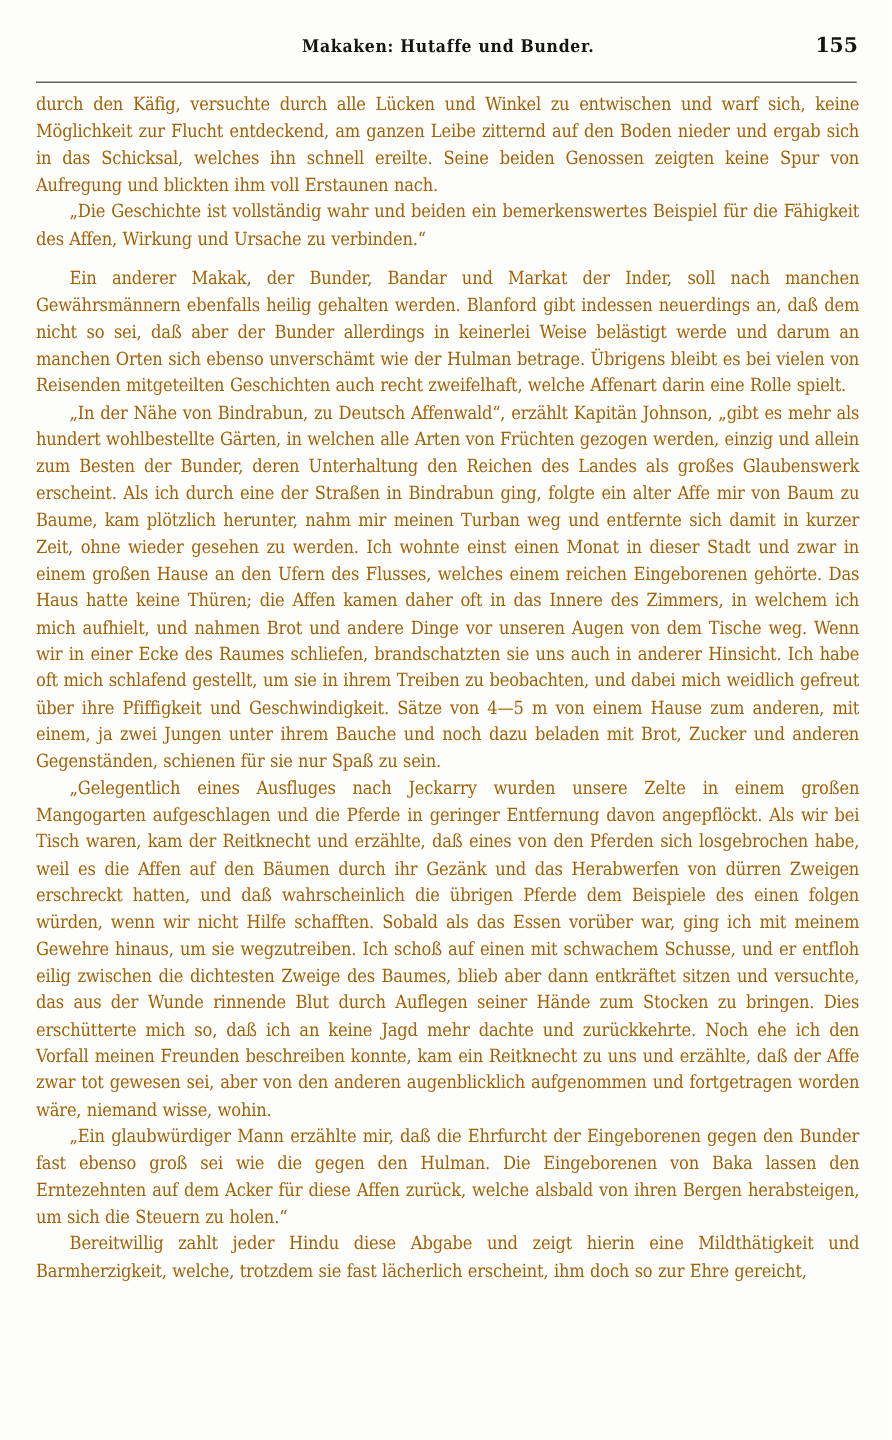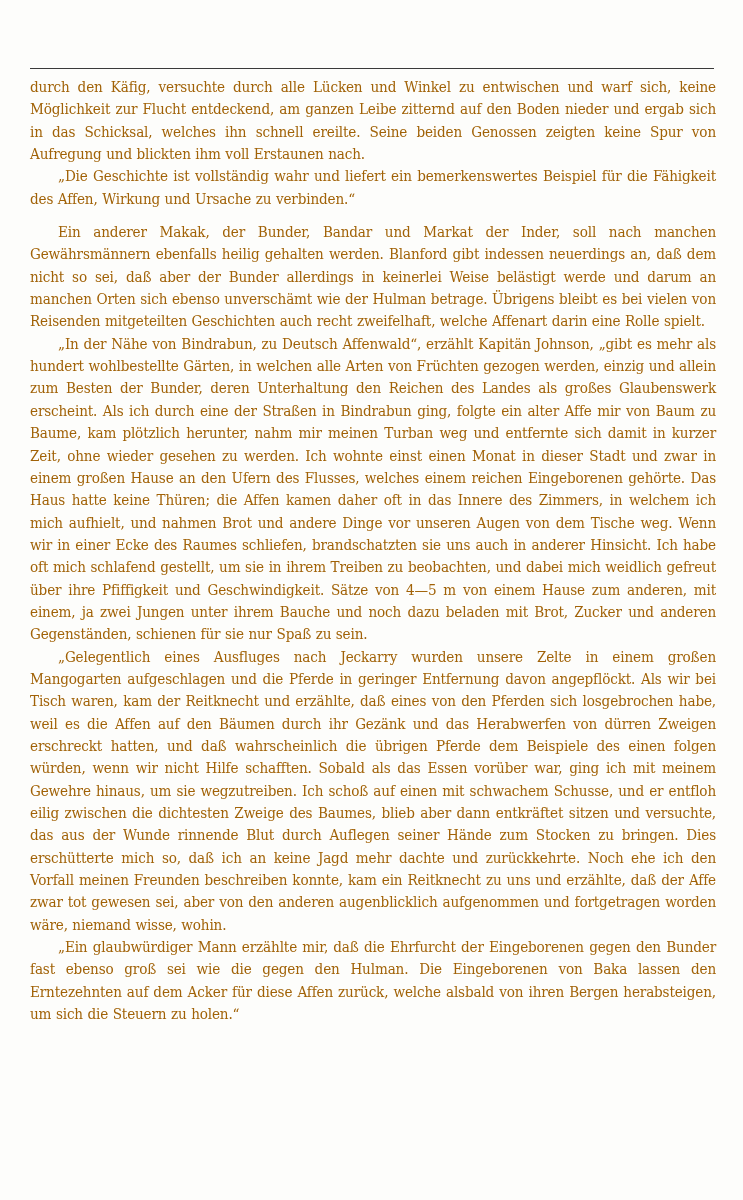--- a/index.html
+++ b/index.html
@@ -79,25 +79,30 @@
   
   .body-text, .running-head {
     font-stretch: semi-condensed;
   }
 </style>
 </head>
 <body>
 
 <div class="page">
 
+  <div class="header">
+    <div class="running-head">Makaken: Hutaffe und Bunder.</div>
+    <div class="folio">155</div>
+  </div>
 
   <div class="rule"></div>
 
   <div class="body-text">
     <p>durch den Käfig, versuchte durch alle Lücken und Winkel zu entwischen und warf sich, keine Möglichkeit zur Flucht entdeckend, am ganzen Leibe zitternd auf den Boden nieder und ergab sich in das Schicksal, welches ihn schnell ereilte. Seine beiden Genossen zeigten keine Spur von Aufregung und blickten ihm voll Erstaunen nach.</p>
-    <p class="indent">„Die Geschichte ist vollständig wahr und liefert ein bemerkenswertes Beispiel für die Fähigkeit des Affen, Wirkung und Ursache zu verbinden.“</p>
+    <p class="indent">„Die Geschichte ist vollständig wahr und beiden ein bemerkenswertes Beispiel für die Fähigkeit des Affen, Wirkung und Ursache zu verbinden.“</p>
     <p class="indent gap">Ein anderer Makak, der Bunder, Bandar und Markat der Inder, soll nach manchen Gewährsmännern ebenfalls heilig gehalten werden. Blanford gibt indessen neuerdings an, daß dem nicht so sei, daß aber der Bunder allerdings in keinerlei Weise belästigt werde und darum an manchen Orten sich ebenso unverschämt wie der Hulman betrage. Übrigens bleibt es bei vielen von Reisenden mitgeteilten Geschichten auch recht zweifelhaft, welche Affenart darin eine Rolle spielt.</p>
     <p class="indent">„In der Nähe von Bindrabun, zu Deutsch Affenwald“, erzählt Kapitän Johnson, „gibt es mehr als hundert wohlbestellte Gärten, in welchen alle Arten von Früchten gezogen werden, einzig und allein zum Besten der Bunder, deren Unterhaltung den Reichen des Landes als großes Glaubenswerk erscheint. Als ich durch eine der Straßen in Bindrabun ging, folgte ein alter Affe mir von Baum zu Baume, kam plötzlich herunter, nahm mir meinen Turban weg und entfernte sich damit in kurzer Zeit, ohne wieder gesehen zu werden. Ich wohnte einst einen Monat in dieser Stadt und zwar in einem großen Hause an den Ufern des Flusses, welches einem reichen Eingeborenen gehörte. Das Haus hatte keine Thüren; die Affen kamen daher oft in das Innere des Zimmers, in welchem ich mich aufhielt, und nahmen Brot und andere Dinge vor unseren Augen von dem Tische weg. Wenn wir in einer Ecke des Raumes schliefen, brandschatzten sie uns auch in anderer Hinsicht. Ich habe oft mich schlafend gestellt, um sie in ihrem Treiben zu beobachten, und dabei mich weidlich gefreut über ihre Pfiffigkeit und Geschwindigkeit. Sätze von 4—5 m von einem Hause zum anderen, mit einem, ja zwei Jungen unter ihrem Bauche und noch dazu beladen mit Brot, Zucker und anderen Gegenständen, schienen für sie nur Spaß zu sein.</p>
     <p class="indent">„Gelegentlich eines Ausfluges nach Jeckarry wurden unsere Zelte in einem großen Mangogarten aufgeschlagen und die Pferde in geringer Entfernung davon angepflöckt. Als wir bei Tisch waren, kam der Reitknecht und erzählte, daß eines von den Pferden sich losgebrochen habe, weil es die Affen auf den Bäumen durch ihr Gezänk und das Herabwerfen von dürren Zweigen erschreckt hatten, und daß wahrscheinlich die übrigen Pferde dem Beispiele des einen folgen würden, wenn wir nicht Hilfe schafften. Sobald als das Essen vorüber war, ging ich mit meinem Gewehre hinaus, um sie wegzutreiben. Ich schoß auf einen mit schwachem Schusse, und er entfloh eilig zwischen die dichtesten Zweige des Baumes, blieb aber dann entkräftet sitzen und versuchte, das aus der Wunde rinnende Blut durch Auflegen seiner Hände zum Stocken zu bringen. Dies erschütterte mich so, daß ich an keine Jagd mehr dachte und zurückkehrte. Noch ehe ich den Vorfall meinen Freunden beschreiben konnte, kam ein Reitknecht zu uns und erzählte, daß der Affe zwar tot gewesen sei, aber von den anderen augenblicklich aufgenommen und fortgetragen worden wäre, niemand wisse, wohin.</p>
     <p class="indent">„Ein glaubwürdiger Mann erzählte mir, daß die Ehrfurcht der Eingeborenen gegen den Bunder fast ebenso groß sei wie die gegen den Hulman. Die Eingeborenen von Baka lassen den Erntezehnten auf dem Acker für diese Affen zurück, welche alsbald von ihren Bergen herabsteigen, um sich die Steuern zu holen.“</p>
+    <p class="indent">Bereitwillig zahlt jeder Hindu diese Abgabe und zeigt hierin eine Mildthätigkeit und Barmherzigkeit, welche, trotzdem sie fast lächerlich erscheint, ihm doch so zur Ehre gereicht,</p>
   </div>
 
 </div>
 
 </body></html>

